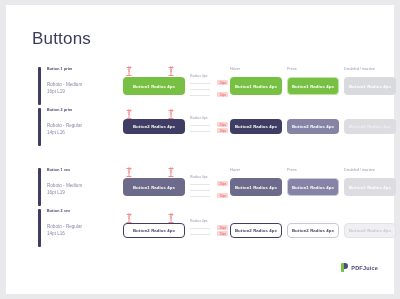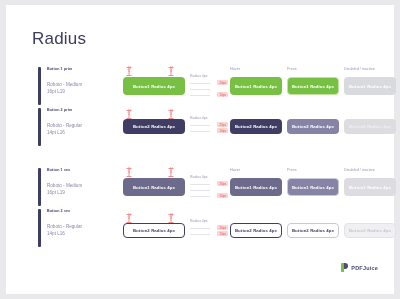--- a/index.html
+++ b/index.html
@@ -101,21 +101,21 @@
     position:absolute;left:2.5px;top:0;width:4.5px;height:6px;
     background:#4b4a78;border-radius:0 3px 3px 0;
   }
   .logo .ltext{font-size:5.5px;font-weight:bold;color:#4b4a78;letter-spacing:.2px;}
 </style>
 </head>
 <body>
 
 <div class="canvas">
 
-  <div class="page-title">Radius</div>
+  <div class="page-title">Buttons</div>
 
   <div class="spec" style="top:62px;">
     <div class="bar"></div>
     <div class="sname">Button 1 prim</div>
     <div class="sfont">
       <div>Roboto - Medium</div>
       <div>16pt   L19</div>
     </div>
   </div>
 

